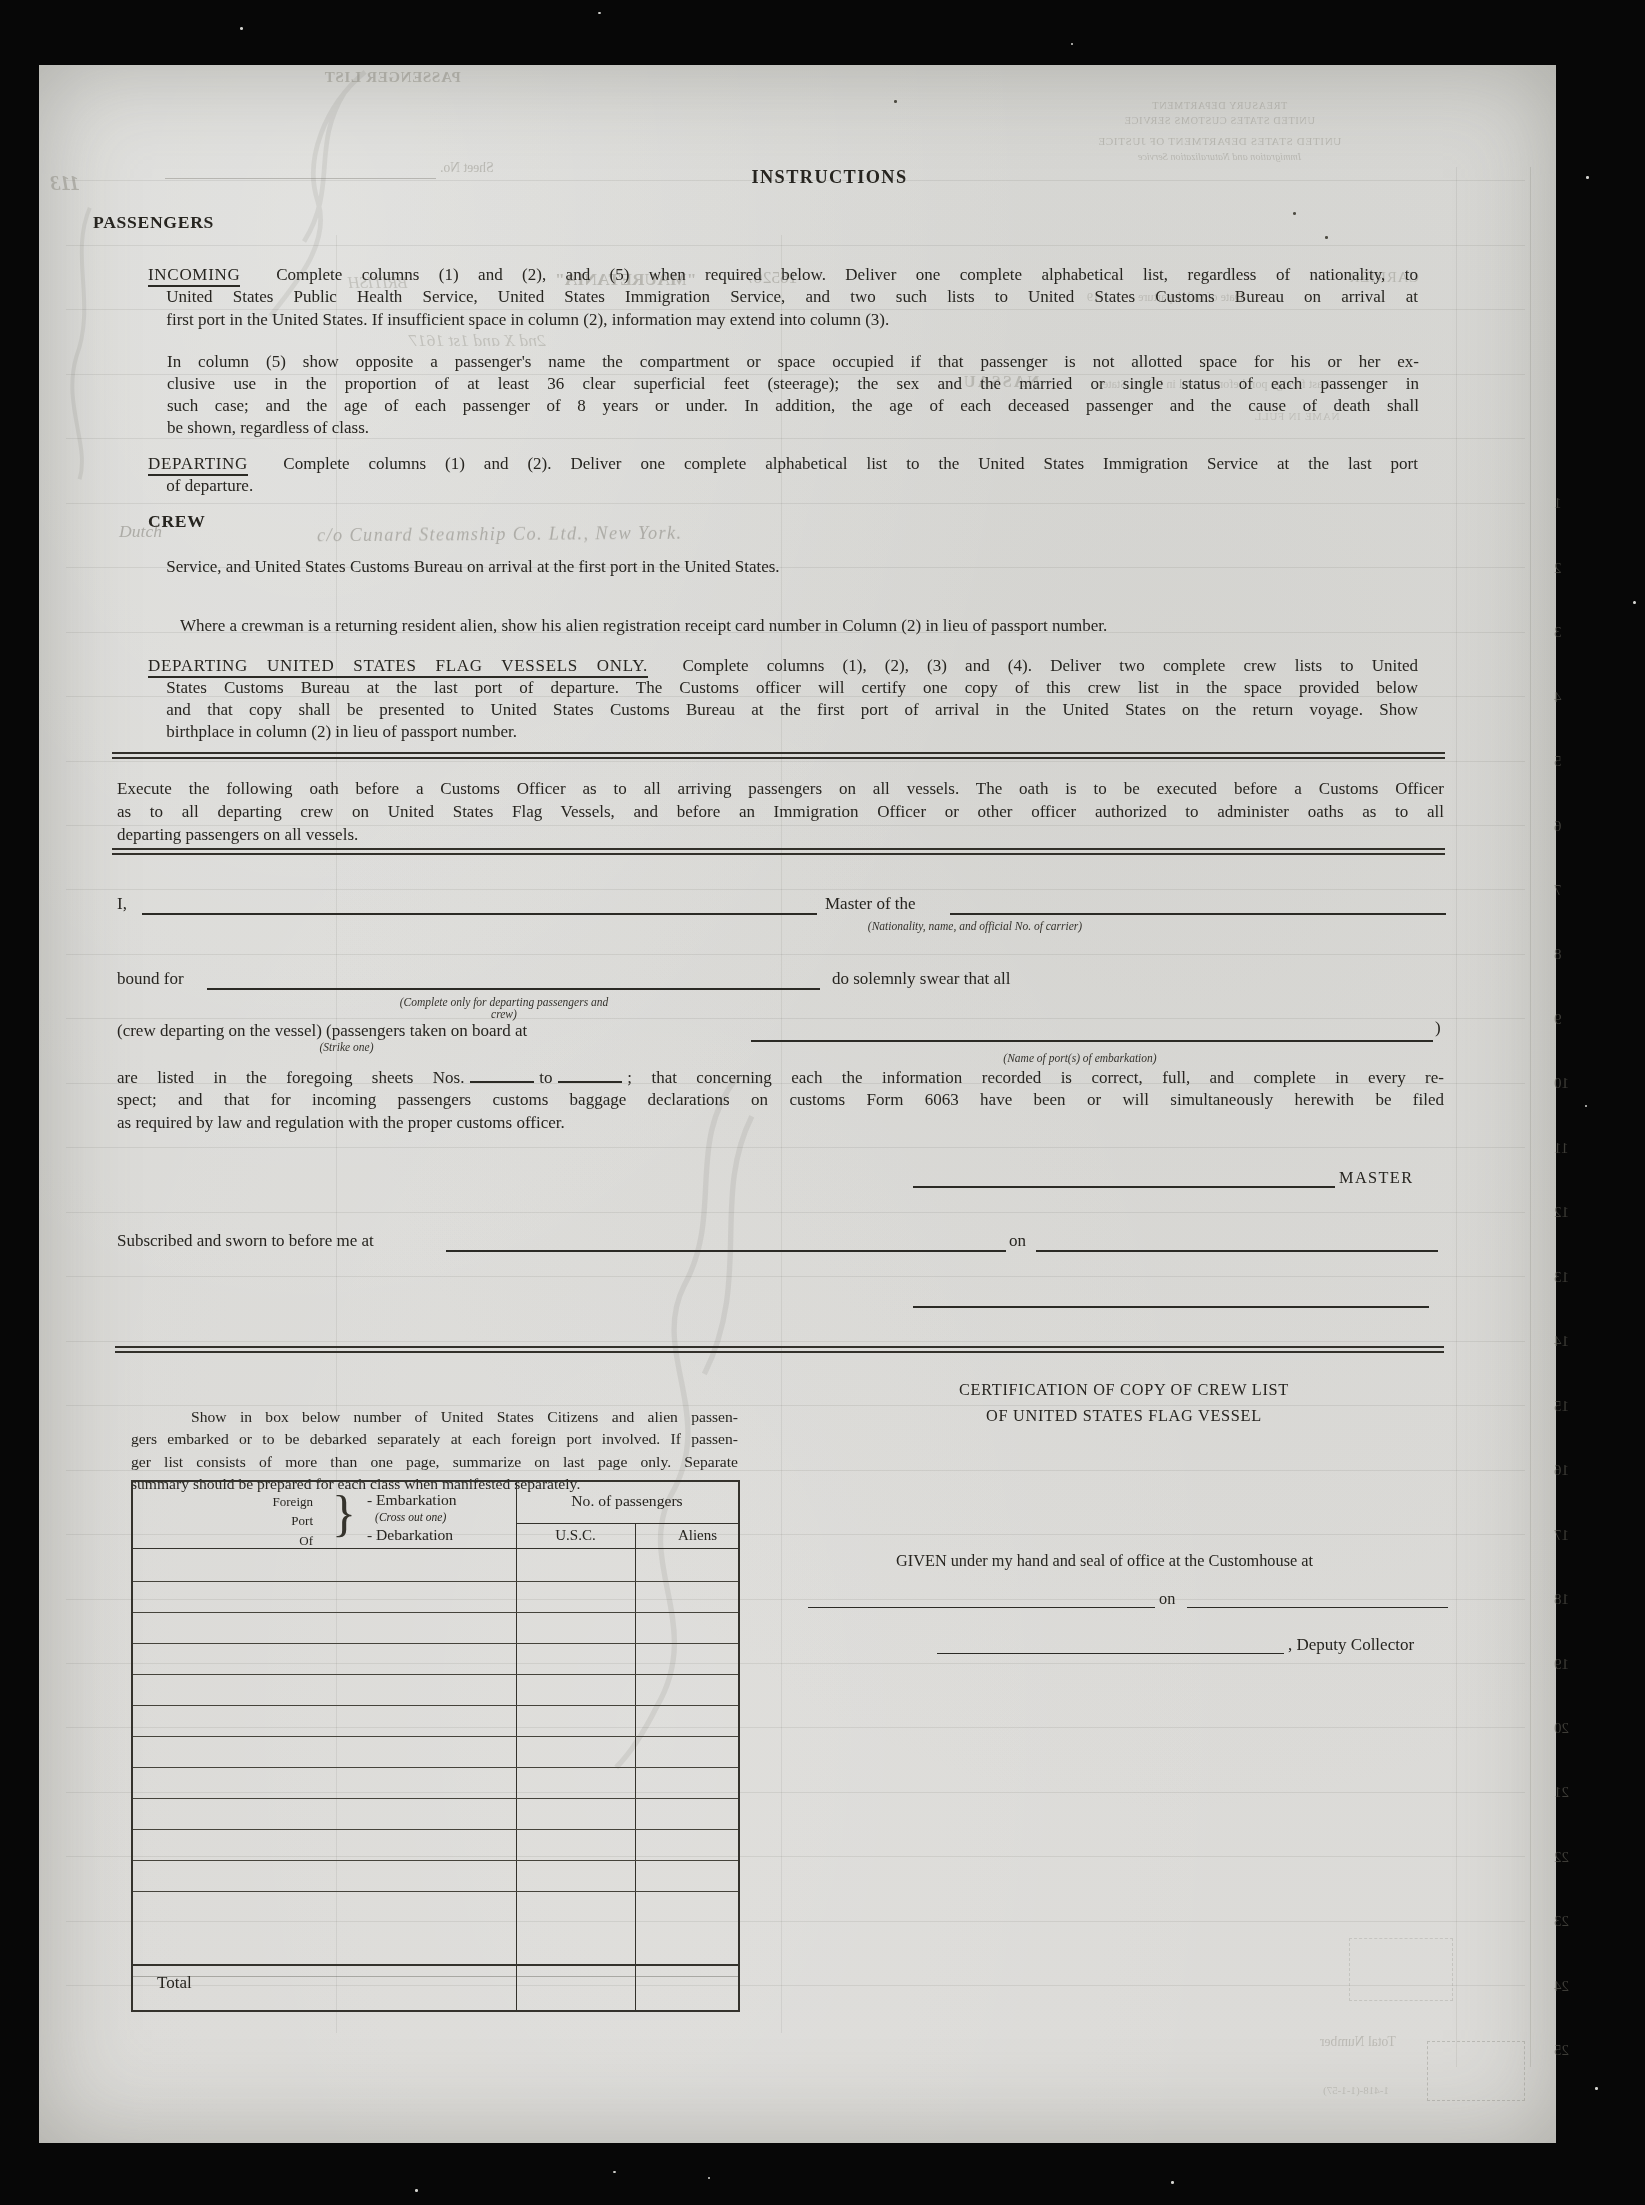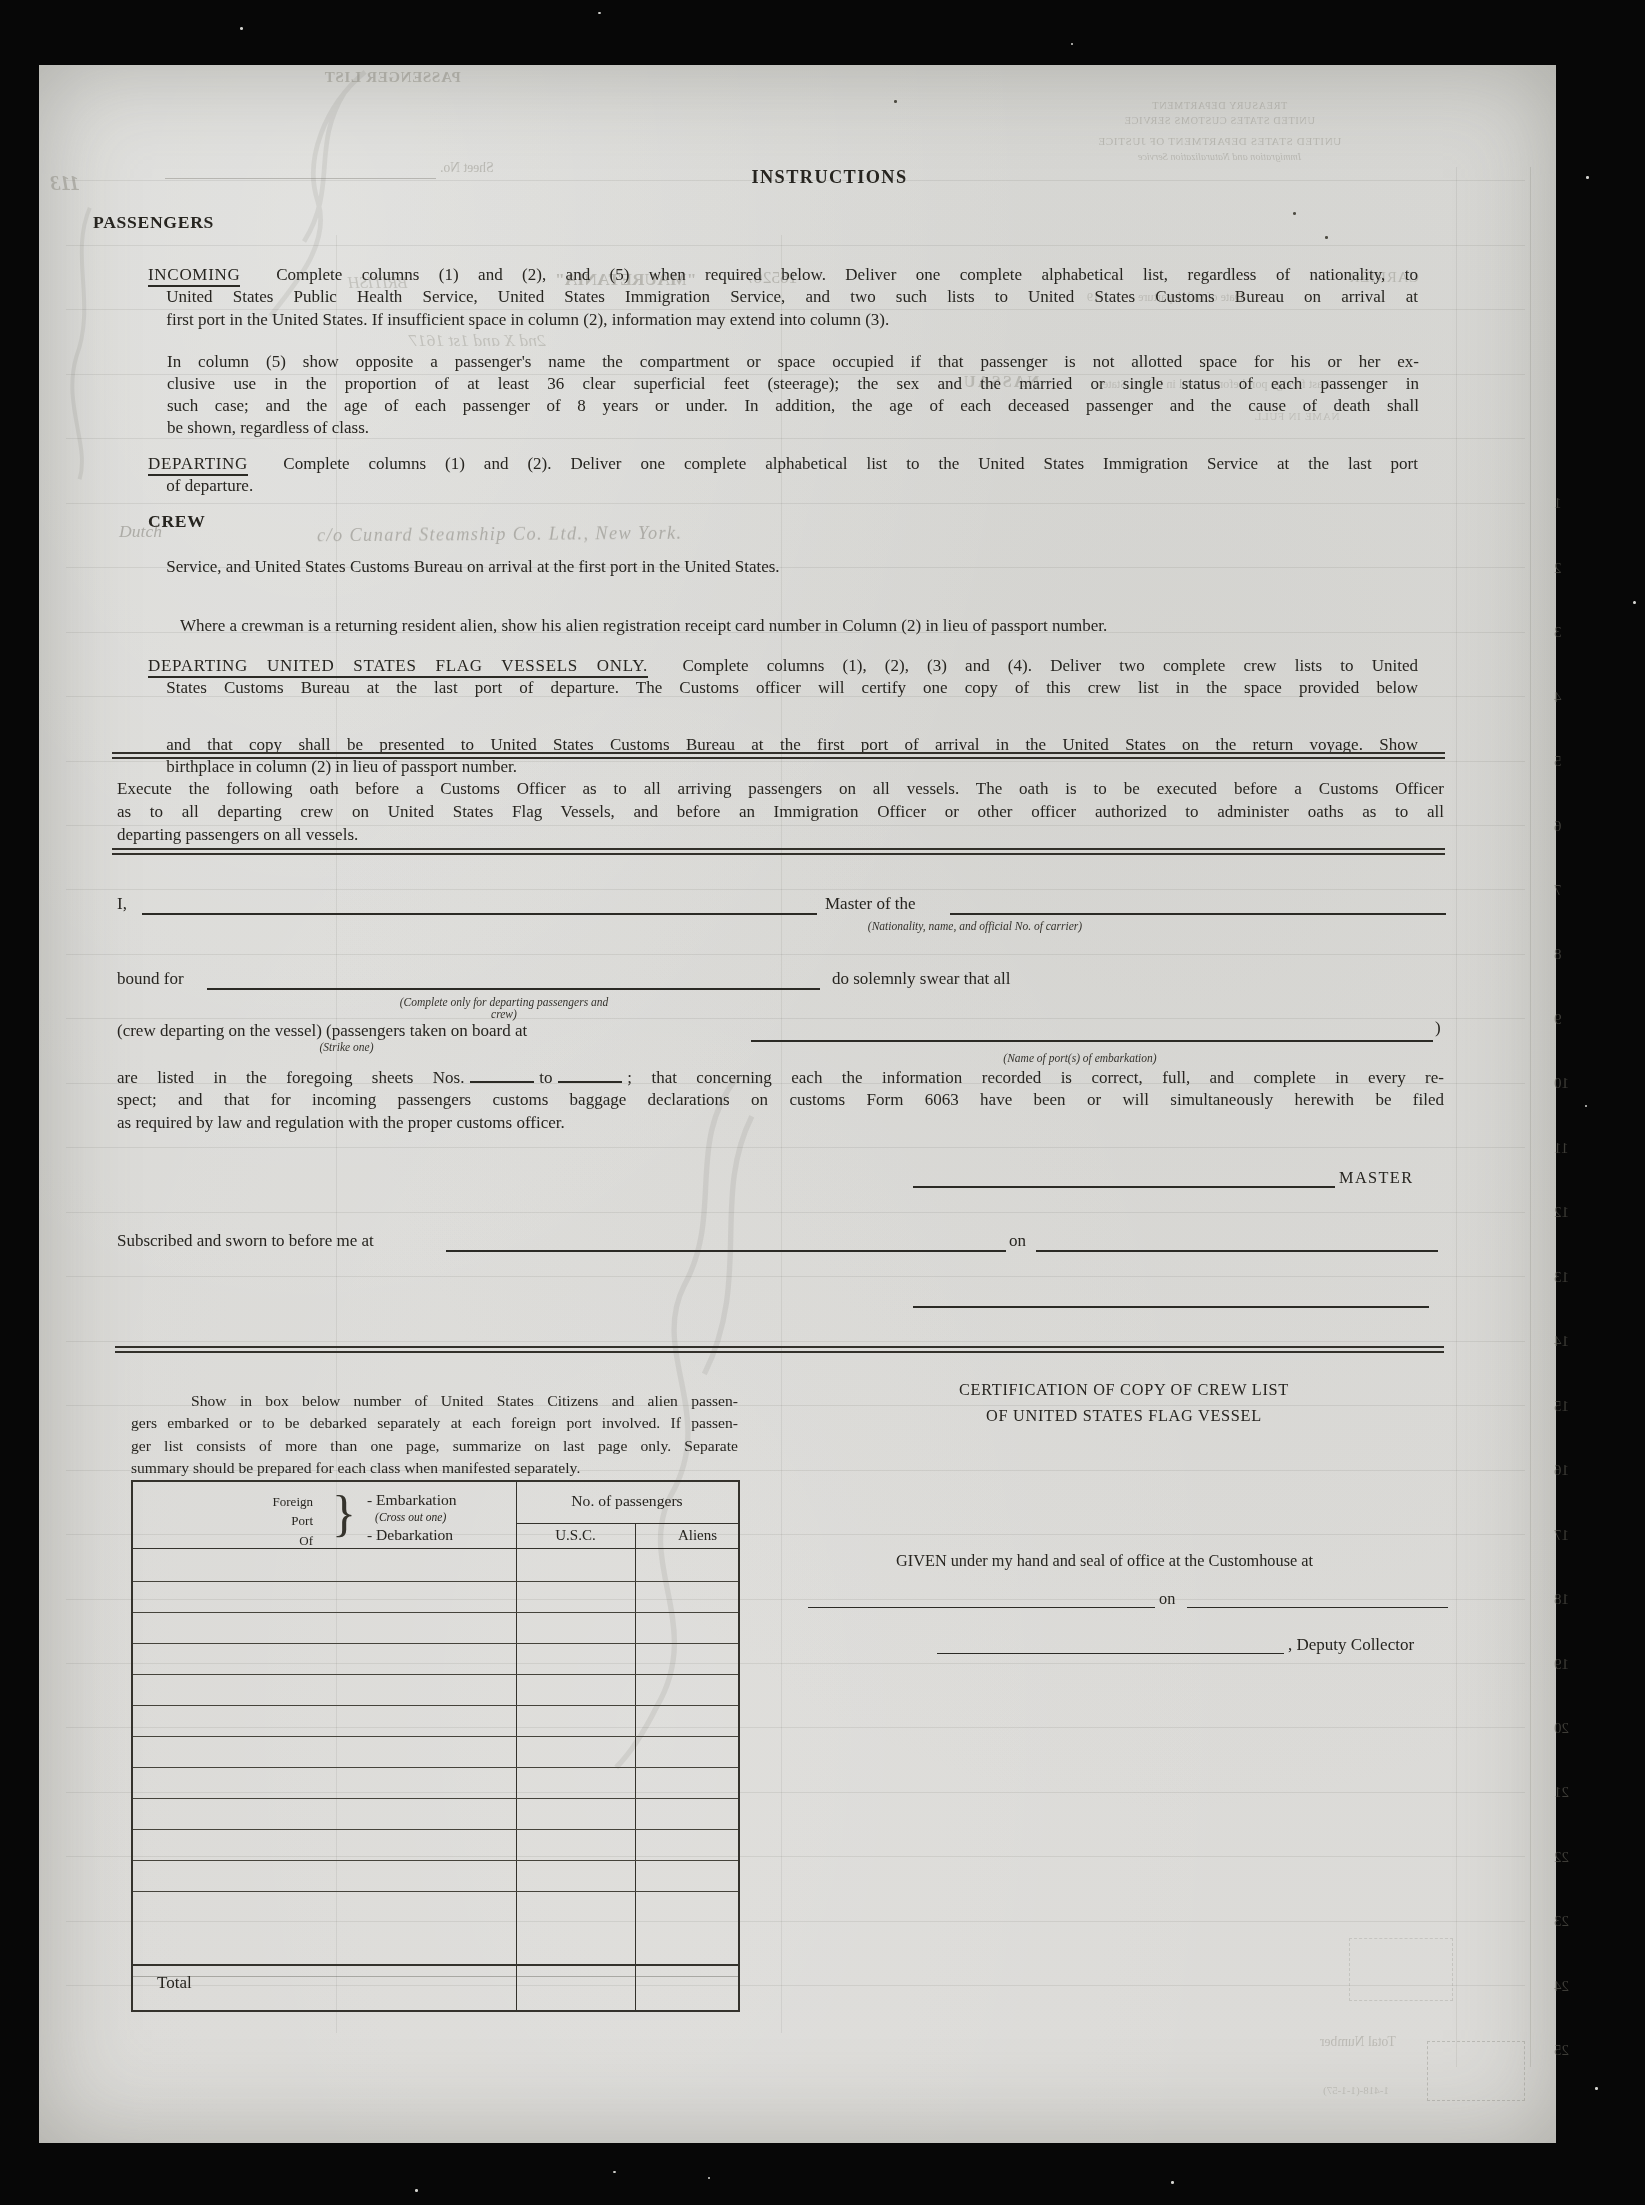--- a/index.html
+++ b/index.html
@@ -198,21 +198,21 @@
   <div class="para" style="left:109px;top:491px;width:1270px;line-height:22px;">
     <div class="lline" style="padding-left:18.3px;">Service, and United States Customs Bureau on arrival at the first port in the United States.</div>
   </div>
 
   <div class="para lline" style="left:141px;top:550px;width:1242px;">Where a crewman is a returning resident alien, show his alien registration receipt card number in Column (2) in lieu of passport number.</div>
 
   <div class="para" style="left:109px;top:590px;width:1270px;line-height:22px;">
     <div class="jline"><span class="plabel">DEPARTING UNITED STATES FLAG VESSELS ONLY.</span>
       <span>Complete columns (1), (2), (3) and (4). Deliver two complete crew lists to United</span></div>
     <div class="jline" style="padding-left:18.3px;">States Customs Bureau at the last port of departure. The Customs officer will certify one copy of this crew list in the space provided below</div>
-    <div class="jline" style="padding-left:18.3px;margin-top:35px;">and that copy shall be presented to United States Customs Bureau at the first port of arrival in the United States on the return voyage. Show</div>
+    <div class="jline" style="padding-left:18.3px;">and that copy shall be presented to United States Customs Bureau at the first port of arrival in the United States on the return voyage. Show</div>
     <div class="lline" style="padding-left:18.3px;">birthplace in column (2) in lieu of passport number.</div>
   </div>
 
   <div class="drule" style="left:73px;top:687px;width:1333px;"></div>
 
   <div class="para" style="left:78px;top:712px;width:1327px;line-height:23px;">
     <div class="jline">Execute the following oath before a Customs Officer as to all arriving passengers on all vessels. The oath is to be executed before a Customs Officer</div>
     <div class="jline">as to all departing crew on United States Flag Vessels, and before an Immigration Officer or other officer authorized to administer oaths as to all</div>
     <div class="lline">departing passengers on all vessels.</div>
   </div>
@@ -248,21 +248,21 @@
   <span class="ftext" style="left:78px;top:1166px;">Subscribed and sworn to before me at</span>
   <div class="blank" style="left:407px;top:1185px;width:560px;"></div>
   <span class="ftext" style="left:970px;top:1166px;">on</span>
   <div class="blank" style="left:997px;top:1185px;width:402px;"></div>
 
   <div class="blank" style="left:874px;top:1241px;width:516px;"></div>
 
   <div class="drule" style="left:76px;top:1281px;width:1329px;"></div>
 
   <div class="para" style="left:92px;top:1325px;width:607px;font-size:15.6px;">
-    <div class="jline" style="text-indent:60px;">Show in box below number of United States Citizens and alien passen-</div>
+    <div class="jline" style="text-indent:60px;margin-top:16px;">Show in box below number of United States Citizens and alien passen-</div>
     <div class="jline">gers embarked or to be debarked separately at each foreign port involved. If passen-</div>
     <div class="jline">ger list consists of more than one page, summarize on last page only. Separate</div>
     <div class="lline">summary should be prepared for each class when manifested separately.</div>
   </div>
 
   <div class="tbl" style="left:92px;top:1415px;width:605px;height:528px;" id="summary-table">
     <div class="abs" style="left:24px;top:9.5px;width:156px;text-align:right;font-size:13px;line-height:19.7px;">
       <div>Foreign</div>
       <div>Port</div>
       <div>Of</div>

